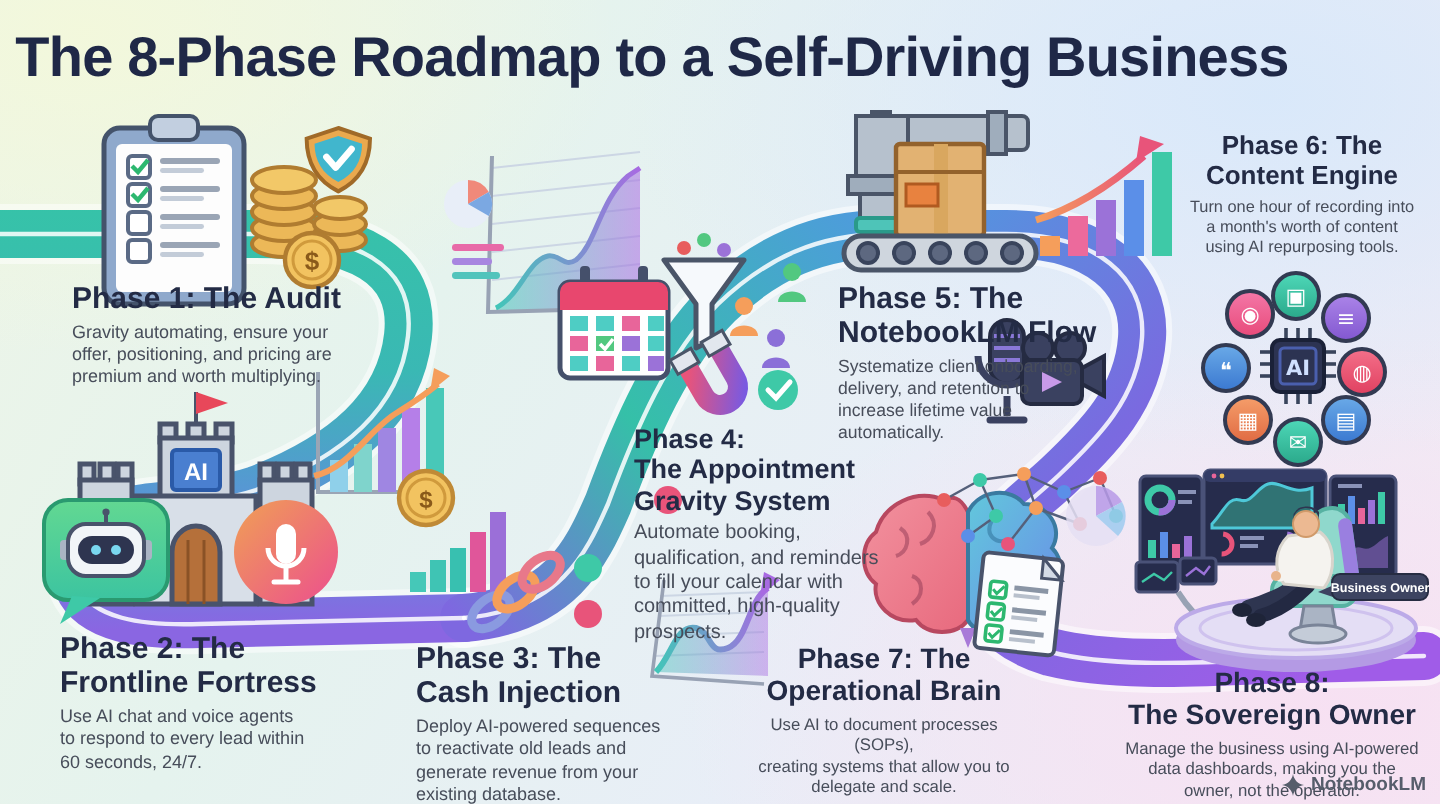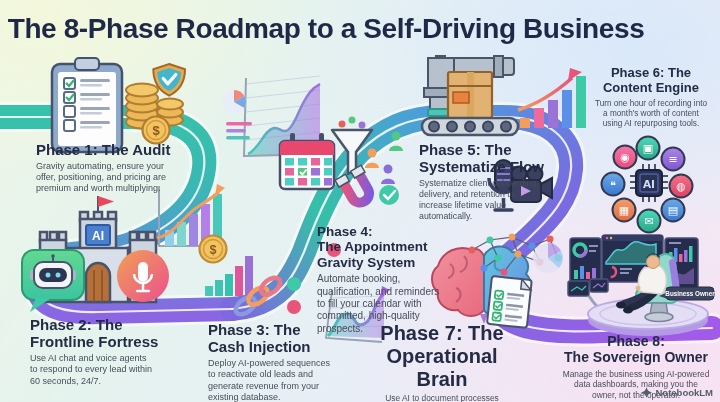--- a/index.html
+++ b/index.html
@@ -17,24 +17,24 @@
     font-size:28px;font-weight:800;color:#1f2847;letter-spacing:-.4px;
     white-space:nowrap;
   }
   svg.layer{position:absolute;left:0;top:0;}
   .phase{position:absolute;z-index:10;}
   .phase h3{margin:0;font-weight:800;color:#232b45;white-space:pre-line;line-height:1.14;}
   .phase p{margin:3px 0 0;color:#474d5a;white-space:pre-line;line-height:1.24;}
   .p1{left:36px;top:141px;width:160px;}  .p1 h3{font-size:15px;} .p1 p{font-size:9px;}
   .p2{left:30px;top:316px;width:160px;}  .p2 h3{font-size:15px;} .p2 p{font-size:9px;}
   .p3{left:208px;top:321px;width:150px;} .p3 h3{font-size:15px;} .p3 p{font-size:9px;}
-  .p4{left:317px;top:224px;width:135px;} .p4 h3{font-size:13.5px;} .p4 p{font-size:10px;}
+  .p4{left:317px;top:212px;width:135px;} .p4 h3{font-size:13.5px;} .p4 p{font-size:10px;}
   .p5{left:419px;top:141px;width:135px;} .p5 h3{font-size:15px;} .p5 p{font-size:8.8px;}
   .p6{left:588px;top:66px;width:126px;text-align:center;} .p6 h3{font-size:13px;} .p6 p{font-size:8.2px;}
-  .p7{left:372px;top:322px;width:140px;text-align:center;} .p7 h3{font-size:20px;} .p7 p{font-size:8.4px;}
+  .p7{left:372px;top:322px;width:140px;text-align:center;} .p7 h3{font-size:14px;} .p7 p{font-size:8.4px;}
   .p8{left:556px;top:334px;width:160px;text-align:center;} .p8 h3{font-size:14px;} .p8 p{font-size:8.4px;}
   #watermark{
     position:absolute;right:7px;bottom:4px;z-index:12;display:flex;align-items:center;gap:3px;
     color:#565d6b;font-size:9.5px;font-weight:bold;
   }
 </style>
 </head>
 <body>
 
 <div id="stage">
@@ -618,21 +618,21 @@
 The Appointment
 Gravity System</h3>
     <p>Automate booking,
 qualification, and reminders
 to fill your calendar with
 committed, high-quality
 prospects.</p>
   </div>
   <div class="phase p5">
     <h3>Phase 5: The
-Systematize Flow</h3>
+NotebookLM Flow</h3>
     <p>Systematize client onboarding,
 delivery, and retention to
 increase lifetime value
 automatically.</p>
   </div>
   <div class="phase p6">
     <h3>Phase 6: The
 Content Engine</h3>
     <p>Turn one hour of recording into
 a month's worth of content

